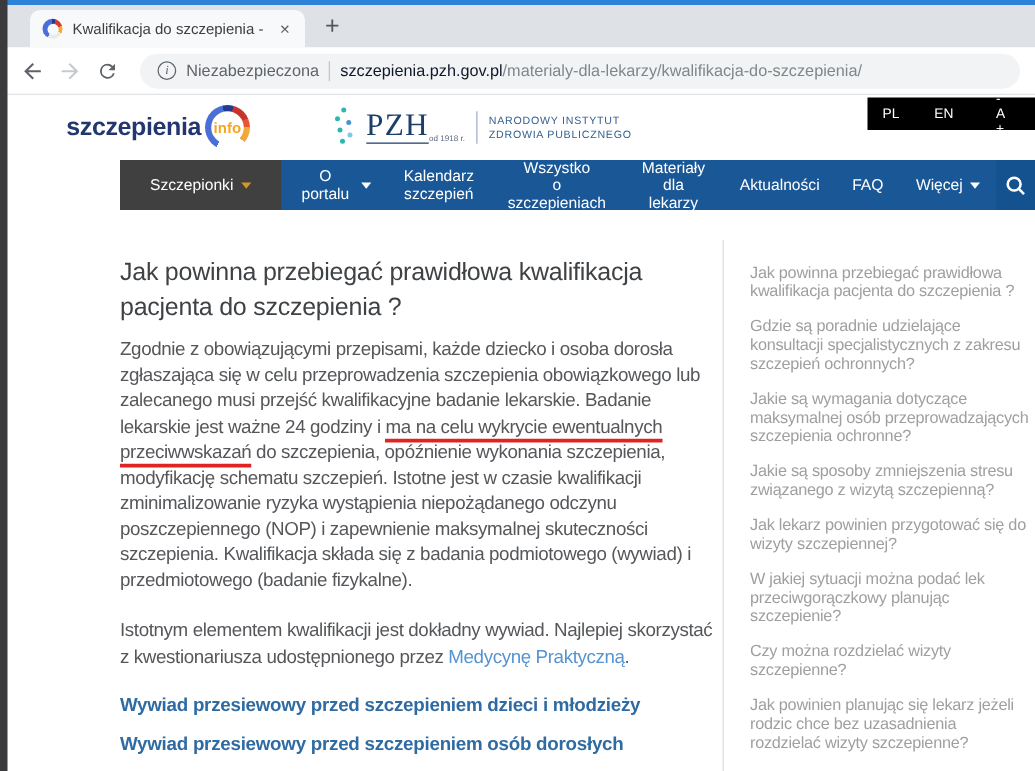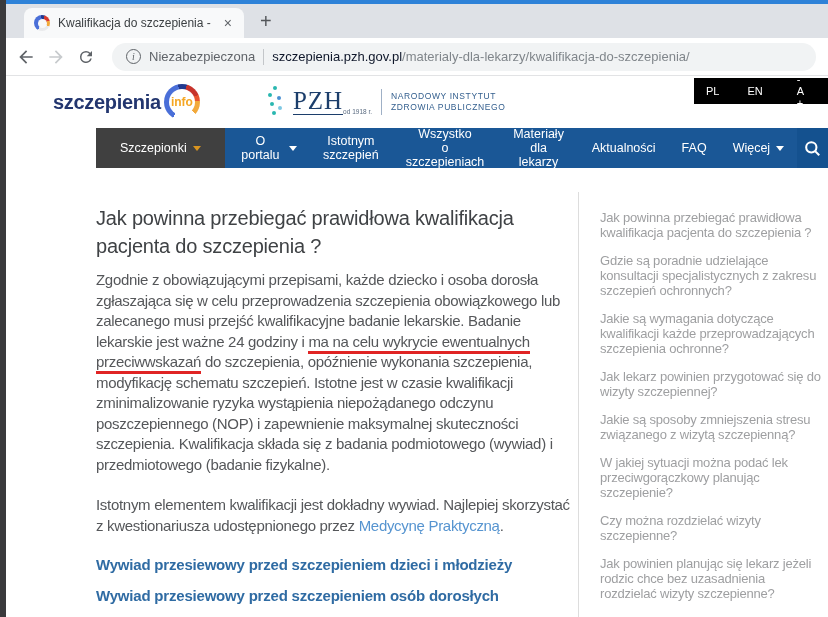--- a/index.html
+++ b/index.html
@@ -162,21 +162,21 @@
   <div class="mainnav">
     <div class="nav-item active">
       <span>Szczepionki</span>
       <span class="caret"></span>
     </div>
     <div class="nav-item">
       <span>O portalu</span>
       <span class="caret"></span>
     </div>
     <div class="nav-item">
-      <span>Istotnym
+      <span>Kalendarz
 szczepień</span>
     </div>
     <div class="nav-item">
       <span>Wszystko
 o szczepieniach</span>
     </div>
     <div class="nav-item">
       <span>Materiały
 dla lekarzy</span>
     </div>
@@ -205,22 +205,22 @@
       <h1 class="page-title">Jak powinna przebiegać prawidłowa kwalifikacja pacjenta do szczepienia ?</h1>
       <p class="body-p"><span>Zgodnie z obowiązującymi przepisami, każde dziecko i osoba dorosła zgłaszająca się w celu przeprowadzenia szczepienia obowiązkowego lub zalecanego musi przejść kwalifikacyjne badanie lekarskie. Badanie lekarskie jest ważne 24 godziny i </span><span class="red-underline">ma na celu wykrycie ewentualnych przeciwwskazań</span><span> do szczepienia, opóźnienie wykonania szczepienia, modyfikację schematu szczepień. Istotne jest w czasie kwalifikacji zminimalizowanie ryzyka wystąpienia niepożądanego odczynu poszczepiennego (NOP) i zapewnienie maksymalnej skuteczności szczepienia. Kwalifikacja składa się z badania podmiotowego (wywiad) i przedmiotowego (badanie fizykalne).</span></p>
       <p class="body-p"><span>Istotnym elementem kwalifikacji jest dokładny wywiad. Najlepiej skorzystać z kwestionariusza udostępnionego przez </span><span class="inline-link">Medycynę Praktyczną</span><span>.</span></p>
       <a class="big-link">Wywiad przesiewowy przed szczepieniem dzieci i młodzieży</a>
       <a class="big-link">Wywiad przesiewowy przed szczepieniem osób dorosłych</a>
     </div>
 
     <div class="sidebar">
       <a class="side-link">Jak powinna przebiegać prawidłowa kwalifikacja pacjenta do szczepienia ?</a>
       <a class="side-link">Gdzie są poradnie udzielające konsultacji specjalistycznych z zakresu szczepień ochronnych?</a>
-      <a class="side-link">Jakie są wymagania dotyczące kwalifikacji każde przeprowadzających szczepienia ochronne?</a>
+      <a class="side-link">Jakie są wymagania dotyczące maksymalnej osób przeprowadzających szczepienia ochronne?</a>
+      <a class="side-link">Jakie są sposoby zmniejszenia stresu związanego z wizytą szczepienną?</a>
       <a class="side-link">Jak lekarz powinien przygotować się do wizyty szczepiennej?</a>
-      <a class="side-link">Jakie są sposoby zmniejszenia stresu związanego z wizytą szczepienną?</a>
       <a class="side-link">W jakiej sytuacji można podać lek przeciwgorączkowy planując szczepienie?</a>
       <a class="side-link">Czy można rozdzielać wizyty szczepienne?</a>
       <a class="side-link">Jak powinien planując się lekarz jeżeli rodzic chce bez uzasadnienia rozdzielać wizyty szczepienne?</a>
       <a class="side-link">Czy można zaszczepić dziecko w</a>
     </div>
   </div>
 </div>
 
 </body></html>

